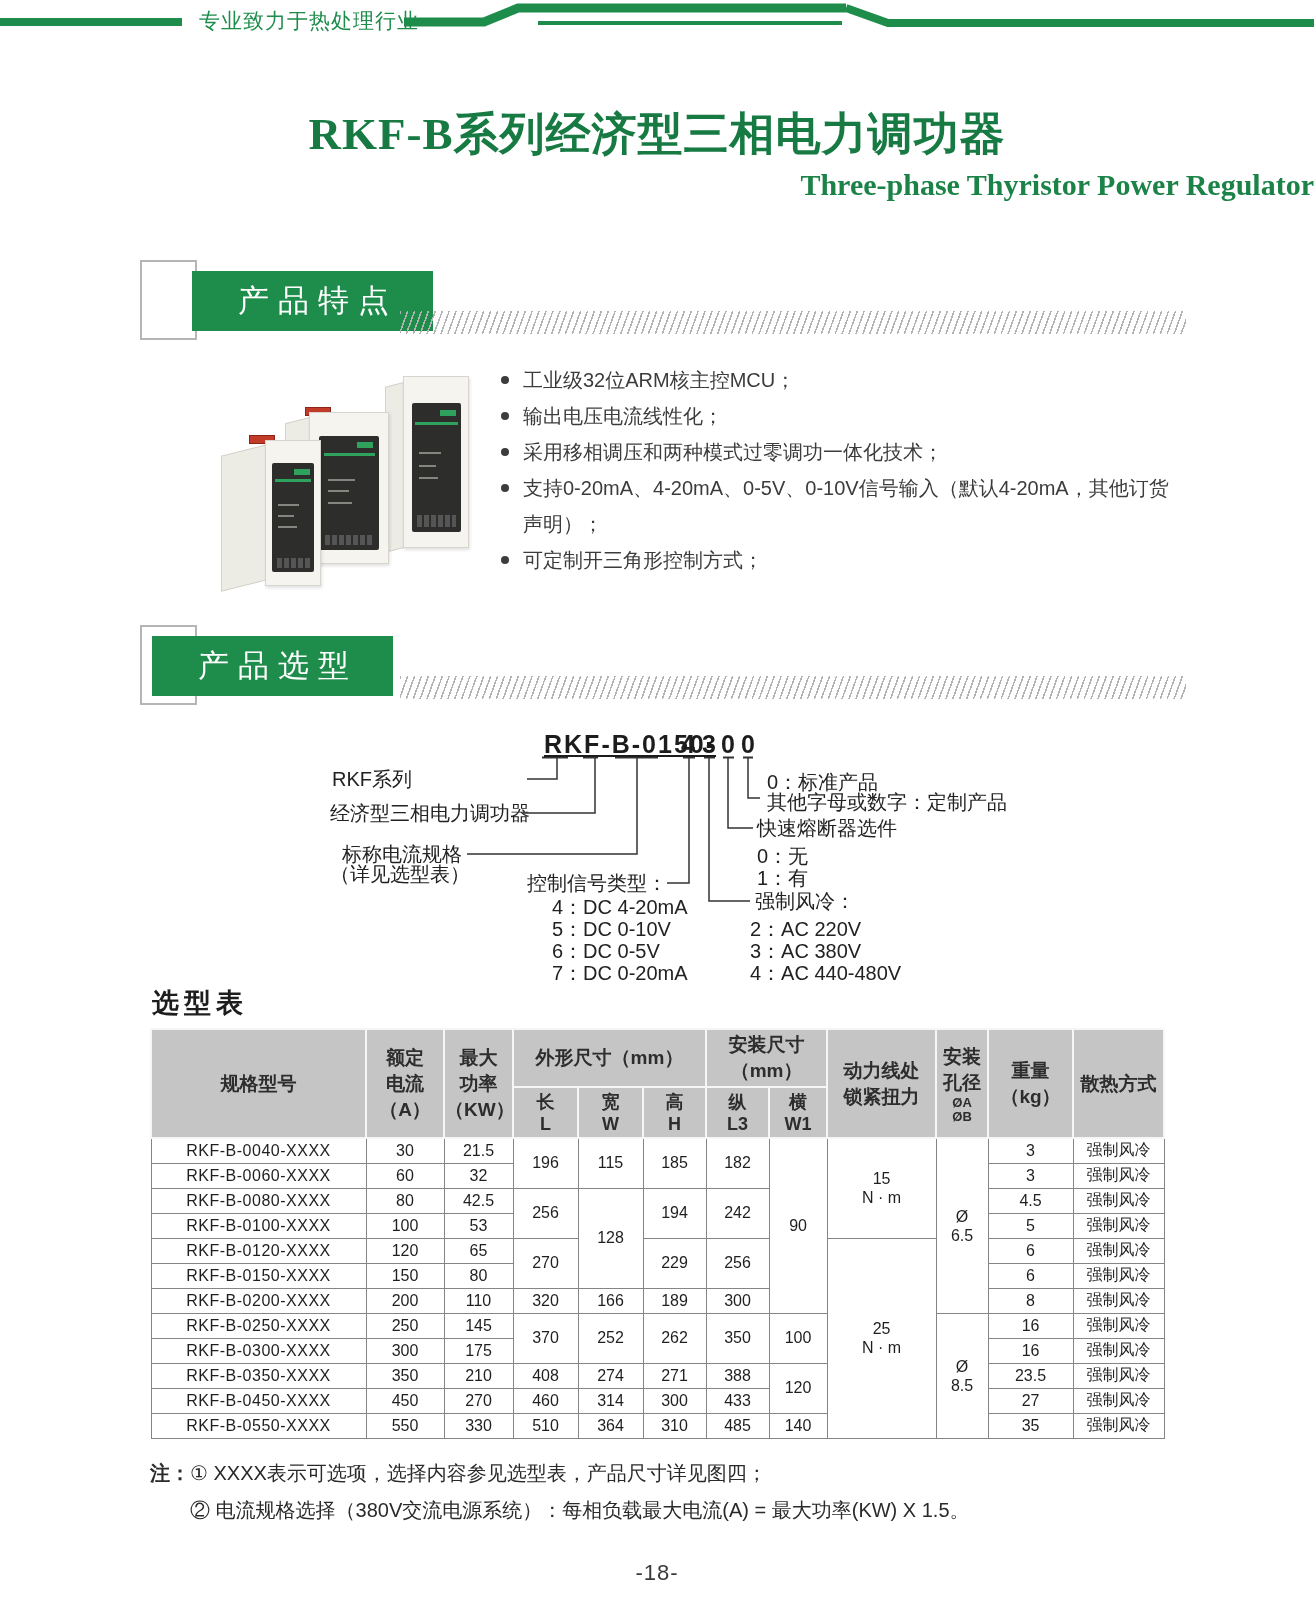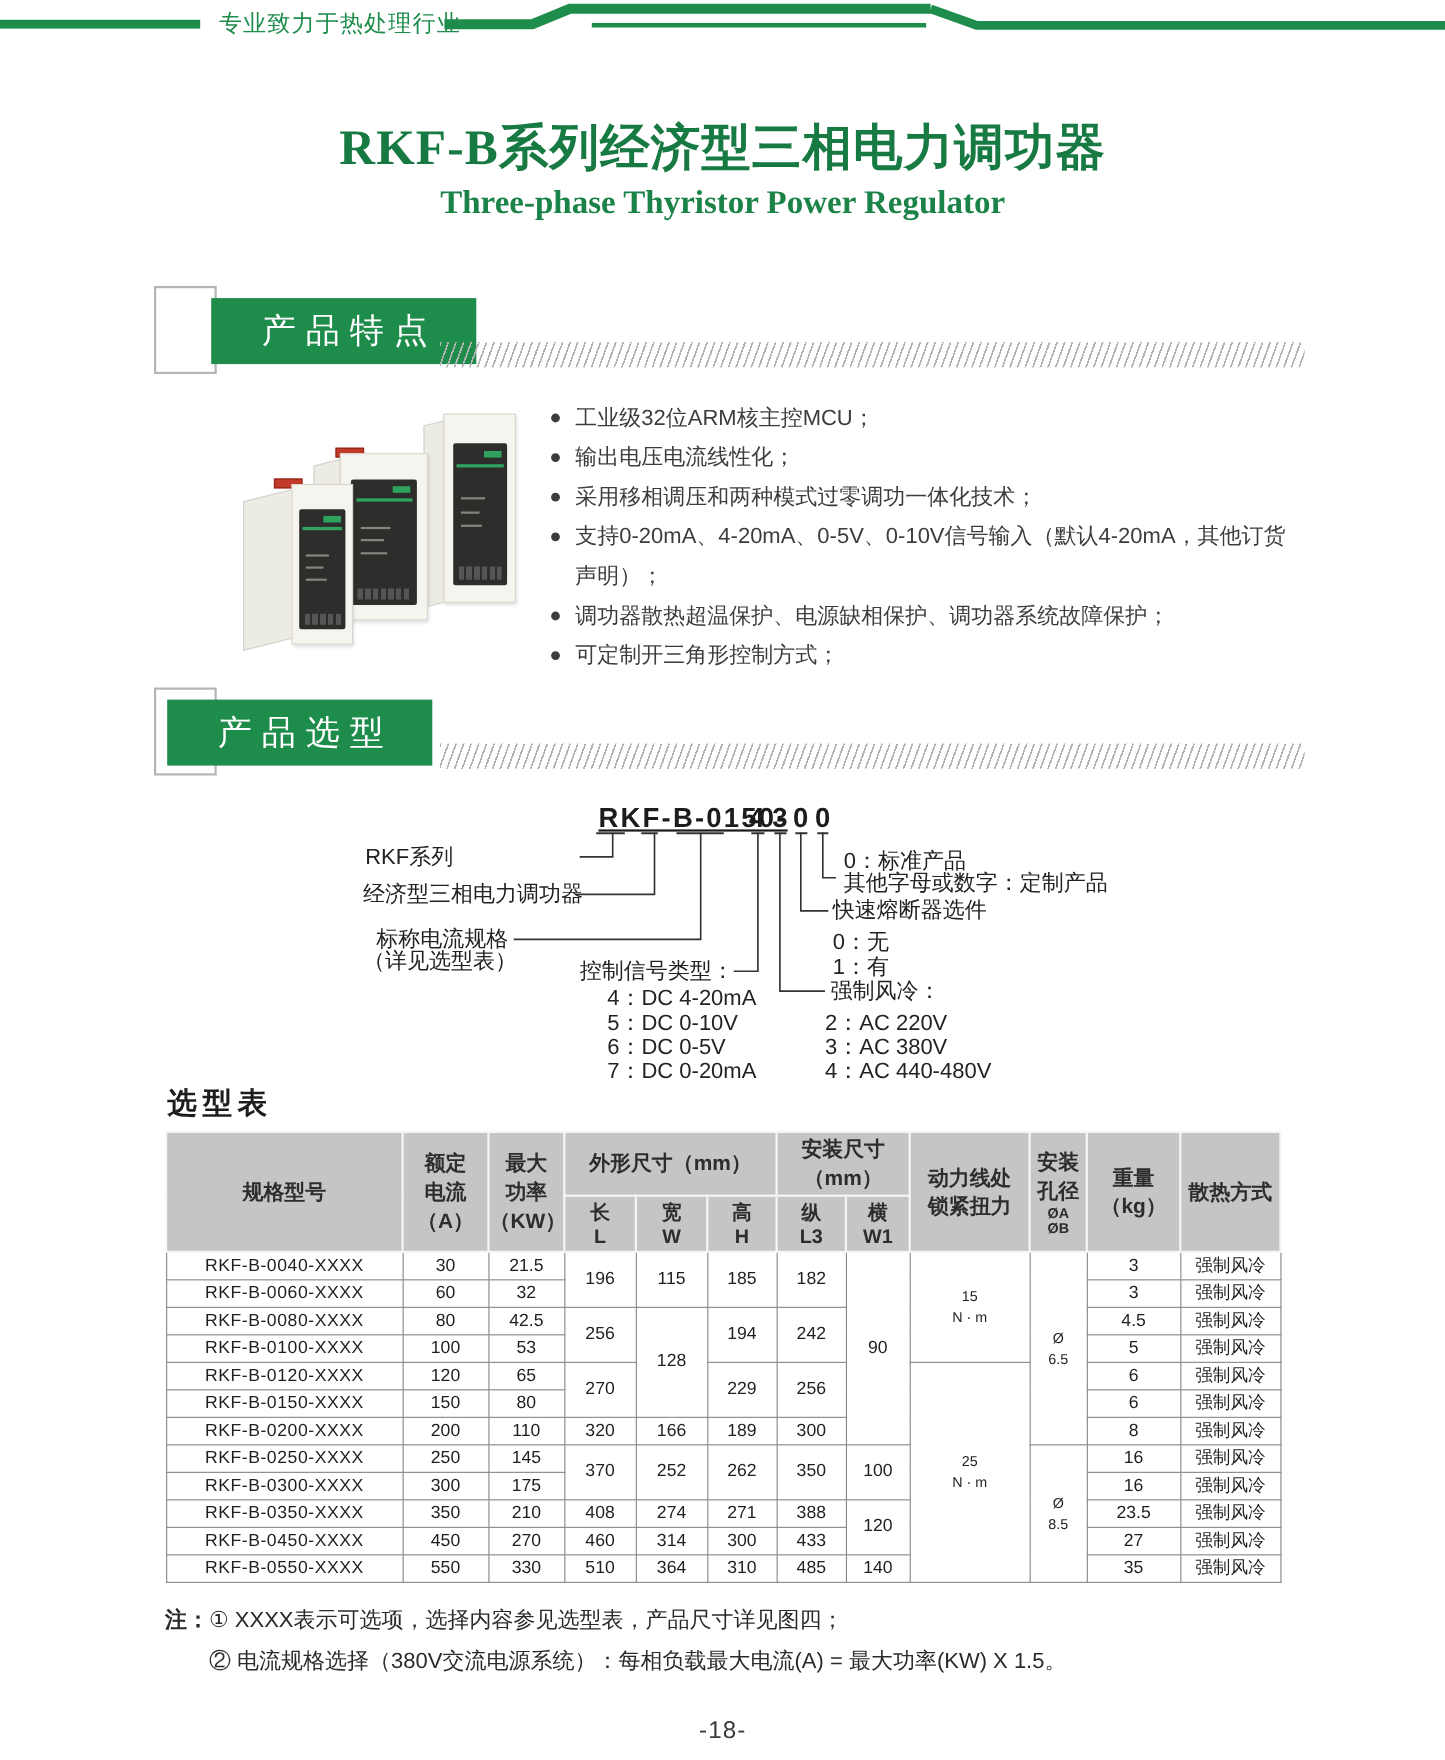--- a/index.html
+++ b/index.html
@@ -6,21 +6,21 @@
   body { background:#ffffff; font-family:"Liberation Sans", sans-serif; }
   .page { position:relative; width:1314px; height:1600px; background:#fff; overflow:hidden; margin:0 auto; }
 
   
   .top-deco { position:absolute; left:0; top:0; width:1314px; height:46px; }
   .tagline { position:absolute; left:199px; top:7px; font-size:21px; letter-spacing:1px; color:#1e8c4b; font-weight:500; }
 
   
   .title-cn { position:absolute; left:0; top:104px; width:100%; text-align:center;
     font-family:"Liberation Serif", serif; font-weight:bold; font-size:45px; color:#177a42; letter-spacing:1px; }
-  .title-en { position:absolute; left:0; top:168px; width:100%; text-align:center;
+  .title-en { position:absolute; left:0; top:168px; width:100%; text-align:right;
     font-family:"Liberation Serif", serif; font-weight:bold; font-size:30px; color:#1b8347; }
 
   
   .banner-outline { position:absolute; width:57px; height:80px; border:2px solid #b5b5b5; background:#fff; }
   .banner-green { position:absolute; width:241px; height:60px; background:#1e8c4b; color:#fff;
     font-size:31px; letter-spacing:9px; display:flex; align-items:center; padding-left:46px; }
   .hatch { position:absolute; height:23px; background:repeating-linear-gradient(110deg,#b3b3b3 0,#b3b3b3 1.5px,transparent 1.5px,transparent 6.5px); }
 
   
   .features { position:absolute; left:498px; top:362px; width:676px; list-style:none; }
@@ -50,21 +50,21 @@
 
   
   .tbl-title { position:absolute; left:152px; top:985px; font-size:27px; font-weight:bold; letter-spacing:5px; color:#1d1d1d; }
   .tblwrap { position:absolute; left:150px; top:1028px; width:1014px; }
   table { border-collapse:collapse; width:1014px; table-layout:fixed; }
   thead th { background:#c5c5c5; border:2px solid #f6f6f6; font-size:19px; font-weight:600; color:#2d2d2d; padding:2px 0; }
   thead .sub { font-size:18px; }
   thead .tiny { font-size:13px; font-weight:600; line-height:14px; }
   tbody td { border:1px solid #858585; text-align:center; font-size:16px; color:#1f1f1f; height:25px; padding:0; }
   tbody td.model { font-size:16px; letter-spacing:0.5px; }
-  .two-line { line-height:19px; font-size:13px; }
+  .two-line { line-height:19px; font-size:16px; }
   .outer { border:1px solid #8a8a8a; }
 
   
   .notes { position:absolute; left:150px; top:1455px; display:flex; font-size:20px; color:#2a2a2a; line-height:37px; }
   .notes .nlabel { font-weight:bold; white-space:nowrap; }
   .pagenum { position:absolute; left:0; top:1560px; width:100%; text-align:center; font-size:22px; color:#3a3a3a; letter-spacing:1px; }
 </style>
 </head>
 <body>
 
@@ -132,21 +132,20 @@
         </div>
       </div>
     </div>
   </div>
 
   <ul class="features">
     <li><span class="dot"></span><span>工业级32位ARM核主控MCU；</span></li>
     <li><span class="dot"></span><span>输出电压电流线性化；</span></li>
     <li><span class="dot"></span><span>采用移相调压和两种模式过零调功一体化技术；</span></li>
     <li><span class="dot"></span><span>支持0-20mA、4-20mA、0-5V、0-10V信号输入（默认4-20mA，其他订货声明）；</span></li>
-    <li><span class="dot"></span><span>调功器散热超温保护、电源缺相保护、调功器系统故障保护；</span></li>
     <li><span class="dot"></span><span>可定制开三角形控制方式；</span></li>
   </ul>
 
   <div class="banner-outline" style="left:140px; top:625px;"></div>
   <div class="banner-green" style="left:152px; top:636px;">产品选型</div>
   <div class="hatch" style="left:400px; top:676px; width:786px;"></div>
 
   <div class="diagram">
     <svg width="1014" height="262">
       <g stroke="#333" stroke-width="2">

